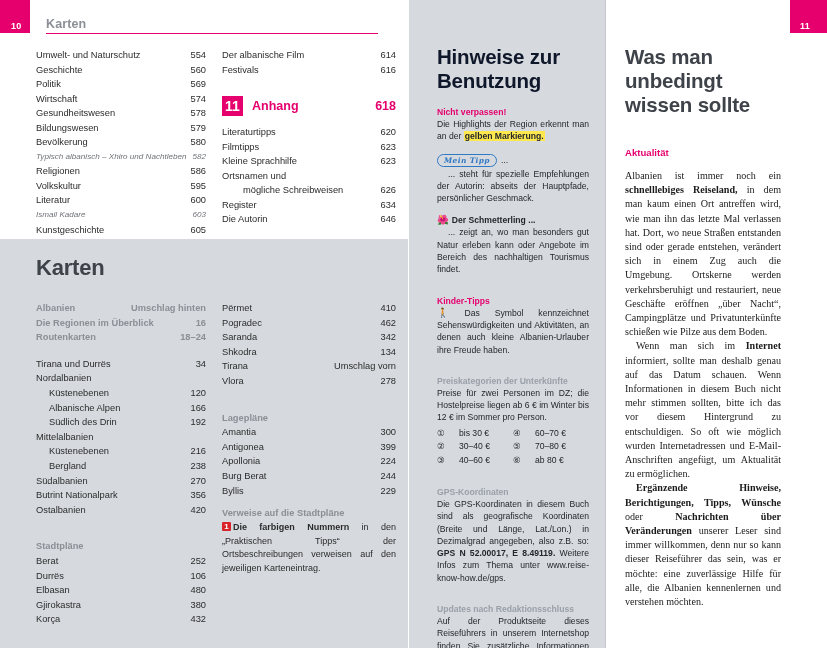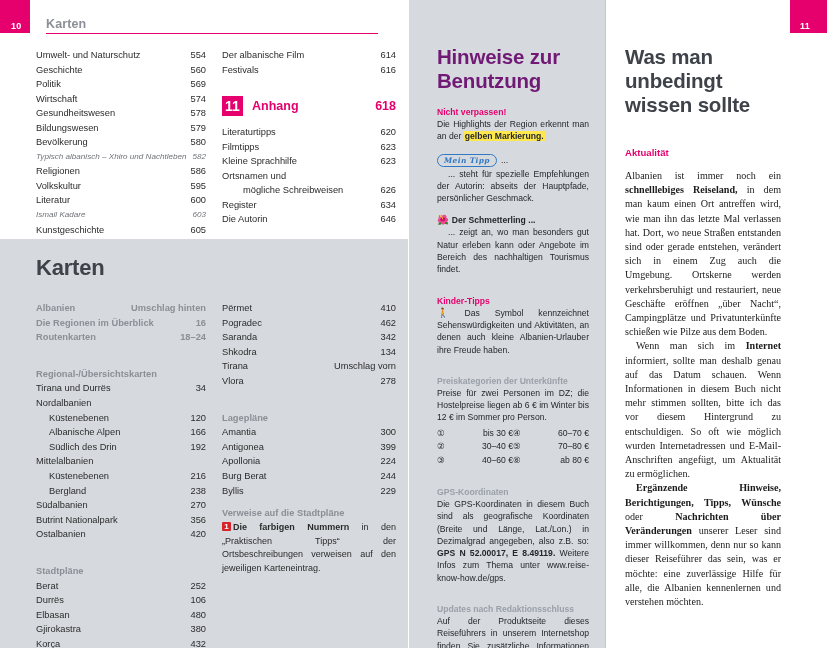--- a/index.html
+++ b/index.html
@@ -106,21 +106,21 @@
     vertical-align:1px;margin-right:2px;border-radius:1px;
   }
 
   
   #mid{
     position:absolute;left:409px;top:0;width:196px;height:648px;
     background:#d6d9de;
   }
   #mid .inner{position:absolute;left:28px;top:45px;width:152px;}
   #mid h1{
-    margin:0 0 14px 0;font-size:20.5px;font-weight:bold;color:#701a75;
+    margin:0 0 14px 0;font-size:20.5px;font-weight:bold;color:#0f172a;
     line-height:24px;letter-spacing:-.2px;
   }
   .m-head{
     font-size:8.6px;font-weight:bold;color:#e5006e;margin:11px 0 1px 0;
   }
   .m-head.grey{color:#9aa0a8;}
   .m-p{
     font-size:8.6px;color:#23272c;line-height:12.3px;text-align:justify;
     margin:0 0 0 0;
   }
@@ -135,21 +135,21 @@
   }
   .tipdots{color:#23272c;font-size:8.6px;margin-left:4px;}
   .symline{font-size:8.6px;font-weight:bold;color:#23272c;margin:1px 0 1px 0;}
   .sym{margin-right:3px;font-size:9.5px;}
   .sym.butter{color:#3aa03a;}
   .sym.kid{color:#f0a11e;}
   .pricetable{margin:3px 0 0 0;}
   .price-row{display:flex;font-size:8.6px;color:#23272c;line-height:13.4px;}
   .price-cell{display:flex;width:50%;}
   .price-cell .c{width:22px;flex:0 0 22px;}
-  .price-cell .v{flex:1 1 auto;text-align:right;}
+  .price-cell .v{flex:1 1 auto;}
   .b{font-weight:bold;}
 
   
   #right{
     position:absolute;left:606px;top:0;width:184px;height:648px;background:#fff;
   }
   #right .inner{position:absolute;left:19px;top:45px;width:156px;}
   #right h1{
     margin:0 0 30px 0;font-size:20.5px;font-weight:bold;color:#3e4249;
     line-height:24px;letter-spacing:-.2px;
@@ -301,21 +301,20 @@
           </div>
           <div class="k-row grey">
             <span class="t">Die Regionen im Überblick</span>
             <span class="p">16</span>
           </div>
           <div class="k-row grey">
             <span class="t">Routenkarten</span>
             <span class="p">18–24</span>
           </div>
           <div class="k-gap"></div>
-          <div class="k-sub">Regional-/Übersichtskarten</div>
           <div class="k-row">
             <span class="t">Tirana und Durrës</span>
             <span class="p">34</span>
           </div>
           <div class="k-row">
             <span class="t">Nordalbanien</span>
             <span class="p"></span>
           </div>
           <div class="k-row indent">
             <span class="t">Küstenebenen</span>

